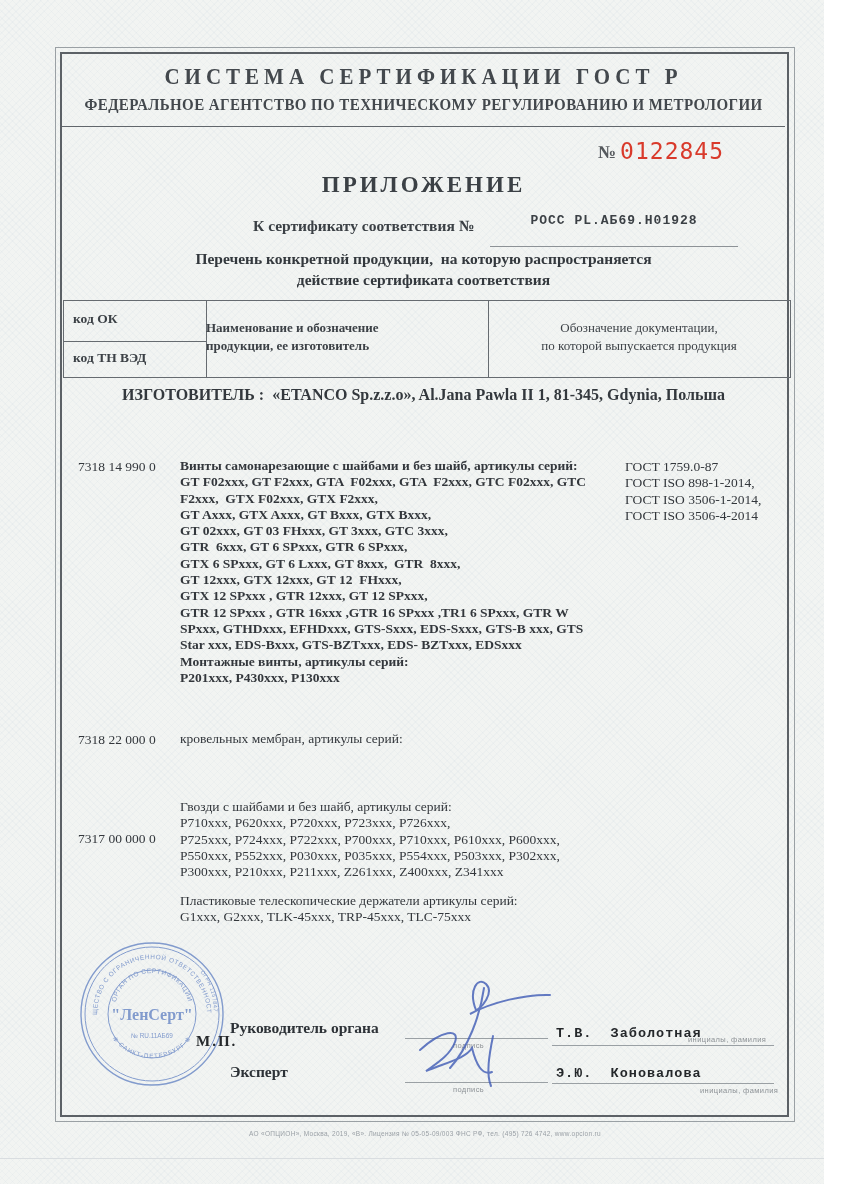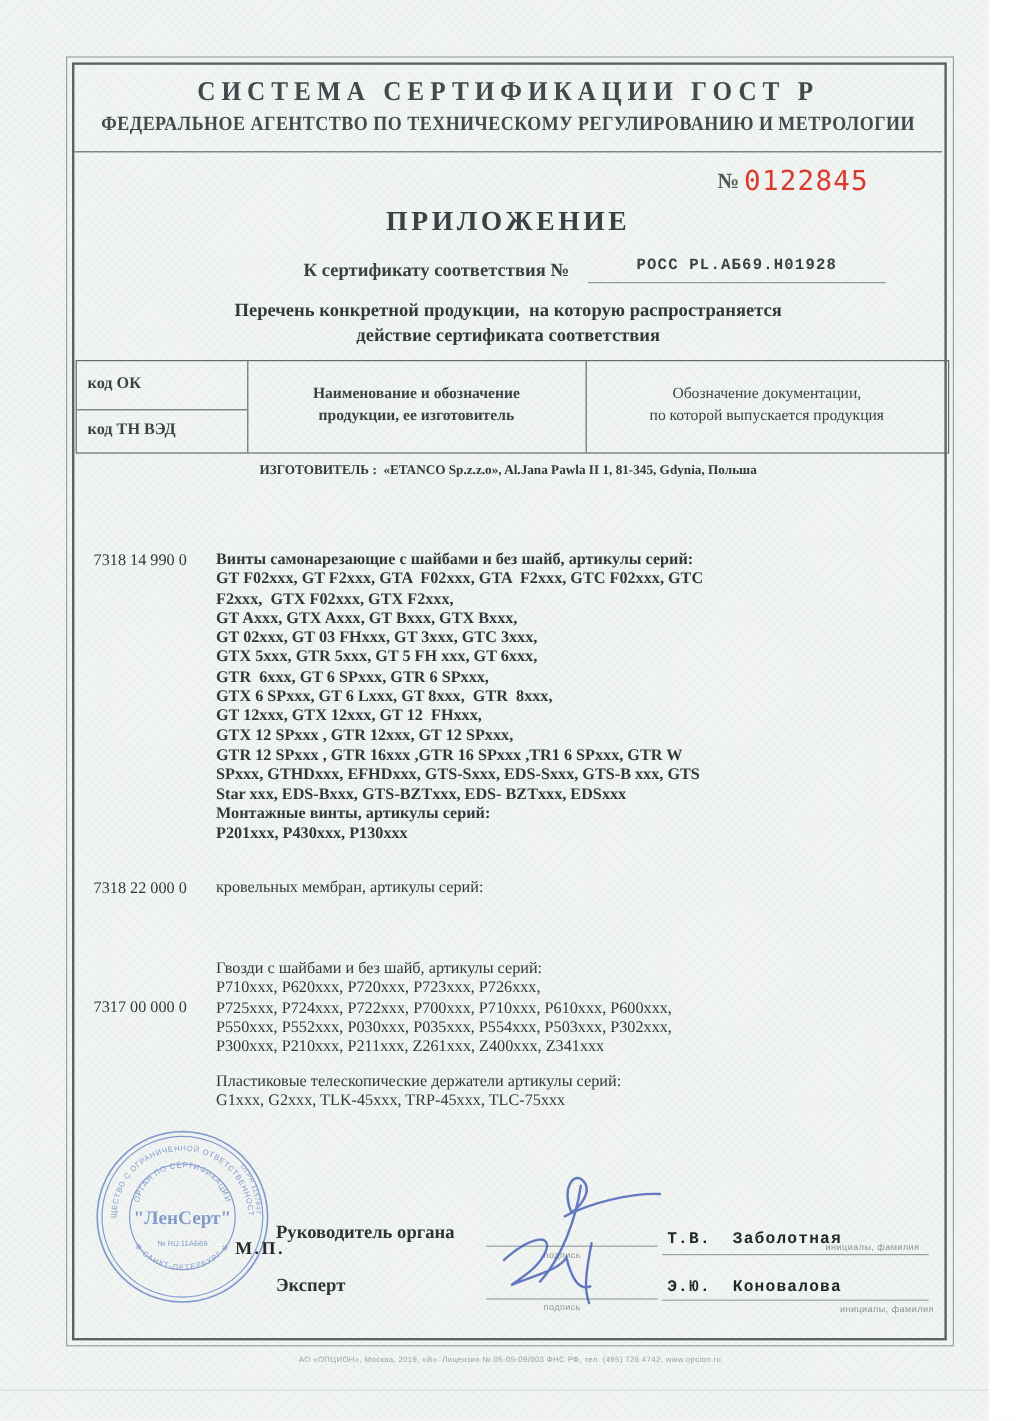--- a/index.html
+++ b/index.html
@@ -25,36 +25,36 @@
   
   .formno{left:598px;top:138px;white-space:nowrap;}
   .formno .nosign{font-size:18px;color:#55595d;font-weight:700;}
   .formno .digits{font-family:"DejaVu Sans Mono", monospace;font-size:23px;letter-spacing:1px;vertical-align:-1px;}
   
   .title{left:62px;top:172px;width:723px;text-align:center;font-weight:700;font-size:23px;
          letter-spacing:3px;color:#3b4045;}
   .cert-label{left:62px;top:217px;width:420px;text-align:right;font-weight:700;font-size:15.5px;color:#3b4045;white-space:pre;}
   .cert-number{left:490px;top:213px;width:248px;text-align:center;border-bottom:1px solid #8d9296;
                font-family:"Liberation Mono", monospace;font-weight:700;font-size:13px;
-               letter-spacing:1px;color:#3b4045;padding-bottom:7px;}
+               letter-spacing:1px;color:#3b4045;padding-bottom:18px;}
   .sub1{left:62px;top:250px;width:723px;text-align:center;font-weight:700;font-size:15.5px;color:#33383d;white-space:pre;}
   .sub2{left:62px;top:271px;width:723px;text-align:center;font-weight:700;font-size:15.5px;color:#33383d;}
   
   .ptable{left:63px;top:300px;width:726px;height:76px;border:1px solid #666b70;}
   .ptable .v1{position:absolute;left:142px;top:0;bottom:0;border-left:1px solid #666b70;}
   .ptable .v2{position:absolute;left:424px;top:0;bottom:0;border-left:1px solid #666b70;}
   .ptable .h1{position:absolute;left:0;width:142px;top:40px;border-top:1px solid #666b70;}
   .cell-codeok{position:absolute;left:9px;top:10px;font-size:13.5px;font-weight:700;color:#3c4146;}
   .cell-codetn{position:absolute;left:9px;top:49px;font-size:13.5px;font-weight:700;color:#3c4146;}
-  .cell-prod{position:absolute;left:142px;top:18px;width:282px;text-align:center;
+  .cell-prod{position:absolute;left:142px;top:18px;width:282px;text-align:left;
              font-size:13px;font-weight:700;line-height:18px;color:#3c4146;white-space:pre-line;}
   .cell-docs{position:absolute;left:424px;top:18px;width:302px;text-align:center;
              font-size:13px;font-weight:400;line-height:18px;color:#3c4146;white-space:pre-line;}
   
-  .manu{left:62px;top:386px;width:723px;text-align:center;font-size:11px;font-weight:700;color:#33383d;white-space:pre;}
+  .manu{left:62px;top:386px;width:723px;text-align:center;font-size:16px;font-weight:700;color:#33383d;white-space:pre;}
   
   .ctext{font-size:13.5px;line-height:16.3px;color:#33373c;}
   .ctext .tline{white-space:pre;}
   .codecol{font-size:13.5px;color:#33373c;white-space:pre;}
   #block1{left:180px;top:458px;font-weight:bold;}
   #docs1{left:625px;top:459px;}
   #code1{left:78px;top:459px;}
   #code2{left:78px;top:732px;}
   #block2{left:180px;top:731px;}
   #block3{left:180px;top:799px;}
@@ -126,30 +126,35 @@
 
   <div class="abs manu"><span>ИЗГОТОВИТЕЛЬ :</span><span>  «ETANCO Sp.z.z.o», Al.Jana Pawla II 1, 81-345, Gdynia, Польша</span></div>
 
   <div class="abs codecol" id="code1">7318 14 990 0</div>
   <div class="abs ctext" id="block1">
       <div class="tline">Винты самонарезающие с шайбами и без шайб, артикулы серий:</div>
       <div class="tline">GT F02xxx, GT F2xxx, GTA  F02xxx, GTA  F2xxx, GTC F02xxx, GTC</div>
       <div class="tline">F2xxx,  GTX F02xxx, GTX F2xxx,</div>
       <div class="tline">GT Axxx, GTX Axxx, GT Bxxx, GTX Bxxx,</div>
       <div class="tline">GT 02xxx, GT 03 FHxxx, GT 3xxx, GTC 3xxx,</div>
-      <div class="tline">GTX 5xxx, GTR 5xxx, GT 5 FH xxx, GT 6xxx,</div>
       <div class="tline">GTR  6xxx, GT 6 SPxxx, GTR 6 SPxxx,</div>
       <div class="tline">GTX 6 SPxxx, GT 6 Lxxx, GT 8xxx,  GTR  8xxx,</div>
       <div class="tline">GT 12xxx, GTX 12xxx, GT 12  FHxxx,</div>
       <div class="tline">GTX 12 SPxxx , GTR 12xxx, GT 12 SPxxx,</div>
       <div class="tline">GTR 12 SPxxx , GTR 16xxx ,GTR 16 SPxxx ,TR1 6 SPxxx, GTR W</div>
       <div class="tline">SPxxx, GTHDxxx, EFHDxxx, GTS-Sxxx, EDS-Sxxx, GTS-B xxx, GTS</div>
       <div class="tline">Star xxx, EDS-Bxxx, GTS-BZTxxx, EDS- BZTxxx, EDSxxx</div>
       <div class="tline">Монтажные винты, артикулы серий:</div>
       <div class="tline">P201xxx, P430xxx, P130xxx</div>
+    </div>
+  <div class="abs ctext" id="docs1">
+      <div class="tline">ГОСТ 1759.0-87</div>
+      <div class="tline">ГОСТ ISO 898-1-2014,</div>
+      <div class="tline">ГОСТ ISO 3506-1-2014,</div>
+      <div class="tline">ГОСТ ISO 3506-4-2014</div>
     </div>
 
   <div class="abs codecol" id="code2">7318 22 000 0</div>
   <div class="abs ctext" id="block2">
       <div class="tline">кровельных мембран, артикулы серий:</div>
     </div>
 
   <div class="abs codecol" id="code3">7317 00 000 0</div>
   <div class="abs ctext" id="block3">
       <div class="tline">Гвозди с шайбами и без шайб, артикулы серий:</div>

